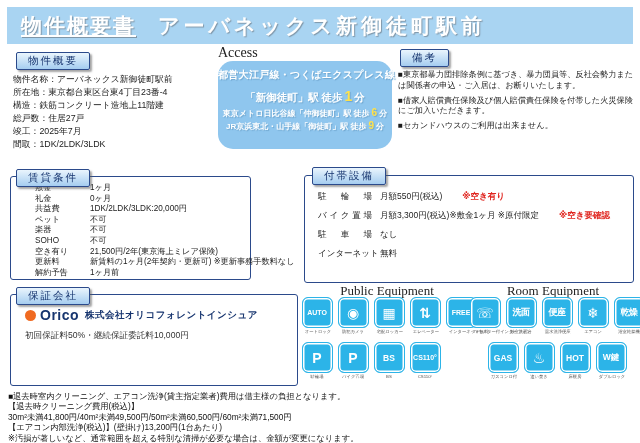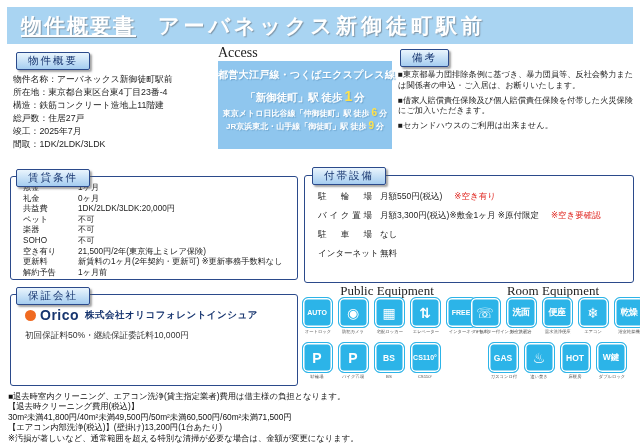--- a/index.html
+++ b/index.html
@@ -14,47 +14,47 @@
               text-shadow:1px 1px 1px #7f96a8;}
   
   .tab{position:absolute;background:linear-gradient(#eaf5fd,#a5cdf0);border:1px solid #2b4a8b;
        box-shadow:2px 2px 2px rgba(90,90,90,.55);color:#17356f;font-weight:normal;font-size:10.5px;
        padding:1px 11px;border-radius:2px;letter-spacing:2px;z-index:3;white-space:nowrap;}
   
   .ov-block{position:absolute;left:13px;top:73px;width:285px;font-size:8.8px;line-height:13px;color:#1c1c1c;}
   .ov-row{white-space:nowrap;}
   
   .navy-box{position:absolute;border:1px solid #2b4a8b;border-radius:3px;background:#fff;box-sizing:border-box;z-index:1;}
-  .lease-box{left:10px;top:176px;width:288px;height:104px;padding:6px 0 0 12px;}
+  .lease-box{left:10px;top:176px;width:241px;height:104px;padding:6px 0 0 24px;}
   .lease-row{display:flex;font-size:8.2px;line-height:10.6px;white-space:nowrap;color:#1c1c1c;}
   .lease-row .lbl{width:55px;flex:none;}
   .guar-box{left:10px;top:294px;width:288px;height:92px;padding:12px 0 0 14px;}
   .orico-line{display:flex;align-items:center;}
   .orico-dot{width:11px;height:11px;border-radius:50%;background:#f06a21;margin-right:4px;flex:none;}
   .orico-word{font-size:14px;font-weight:bold;color:#17356f;margin-right:6px;letter-spacing:.5px;}
   .orico-company{font-size:9.5px;font-weight:bold;color:#17356f;letter-spacing:.5px;}
   .guar-detail{font-size:8.6px;color:#333;margin-top:7px;}
   
   .access-label{position:absolute;left:218px;top:45px;font-family:"Liberation Serif","DejaVu Serif",serif;
                 font-size:14px;color:#222;}
   .access-box{position:absolute;left:218px;top:61px;width:174px;height:88px;background:#8fc6ee;
-              text-align:center;box-sizing:border-box;padding-top:7px;}
+              text-align:center;box-sizing:border-box;padding-top:7px;border-radius:15px;}
   .acc-line1{font-size:10px;font-weight:bold;color:#fff;letter-spacing:.3px;text-shadow:1px 1px 1px #6fa6cf;white-space:nowrap;}
   .acc-line2{font-size:10.5px;font-weight:bold;color:#fff;margin-top:6px;text-shadow:1px 1px 1px #6fa6cf;}
   .acc-min{color:#ffe24a;font-size:14px;padding:0 2px;}
   .acc-sub{font-size:8px;font-weight:bold;color:#fff;line-height:12px;margin-top:2px;text-shadow:1px 1px 1px #6fa6cf;white-space:nowrap;}
   .acc-sub .acc-min{font-size:10px;}
   
   .remarks-block{position:absolute;left:398px;top:70px;width:238px;font-size:8.2px;line-height:10.8px;color:#1c1c1c;}
   .remark-item{margin-bottom:4px;}
   
   .fac-box{left:304px;top:175px;width:330px;height:108px;padding:11px 0 0 13px;}
   .fac-row{display:flex;font-size:8.5px;line-height:19px;white-space:nowrap;color:#1c1c1c;}
   .fac-row .lbl{width:62px;flex:none;text-align:justify;text-align-last:justify;padding-right:8px;box-sizing:border-box;}
-  .red{color:#e0251f;margin-left:12px;}
+  .red{color:#e0251f;margin-left:20px;font-weight:bold;}
   
   .eq-head{position:absolute;font-family:"Liberation Serif","DejaVu Serif",serif;font-size:13px;color:#222;text-align:center;}
   .eq-grid{position:absolute;display:flex;flex-wrap:wrap;}
   .eq-cell{width:34px;margin-right:2px;text-align:center;}
   .eq-ic{width:31px;height:31px;margin:0 auto;background:#2cb4e8;border:1.5px solid #2cb4e8;border-radius:6px;
          box-shadow:inset 0 0 0 1.5px #fff;display:flex;align-items:center;justify-content:center;
          color:#fff;font-weight:bold;overflow:hidden;box-sizing:border-box;}
   .eq-name{font-size:6px;color:#555;white-space:nowrap;transform:scale(.72);transform-origin:center top;line-height:7px;margin-top:1px;}
   .g-sm{font-size:7px;}   .g-md{font-size:8.5px;} .g-lg{font-size:14px;} .g-kj{font-size:9px;letter-spacing:-.5px;}
   

